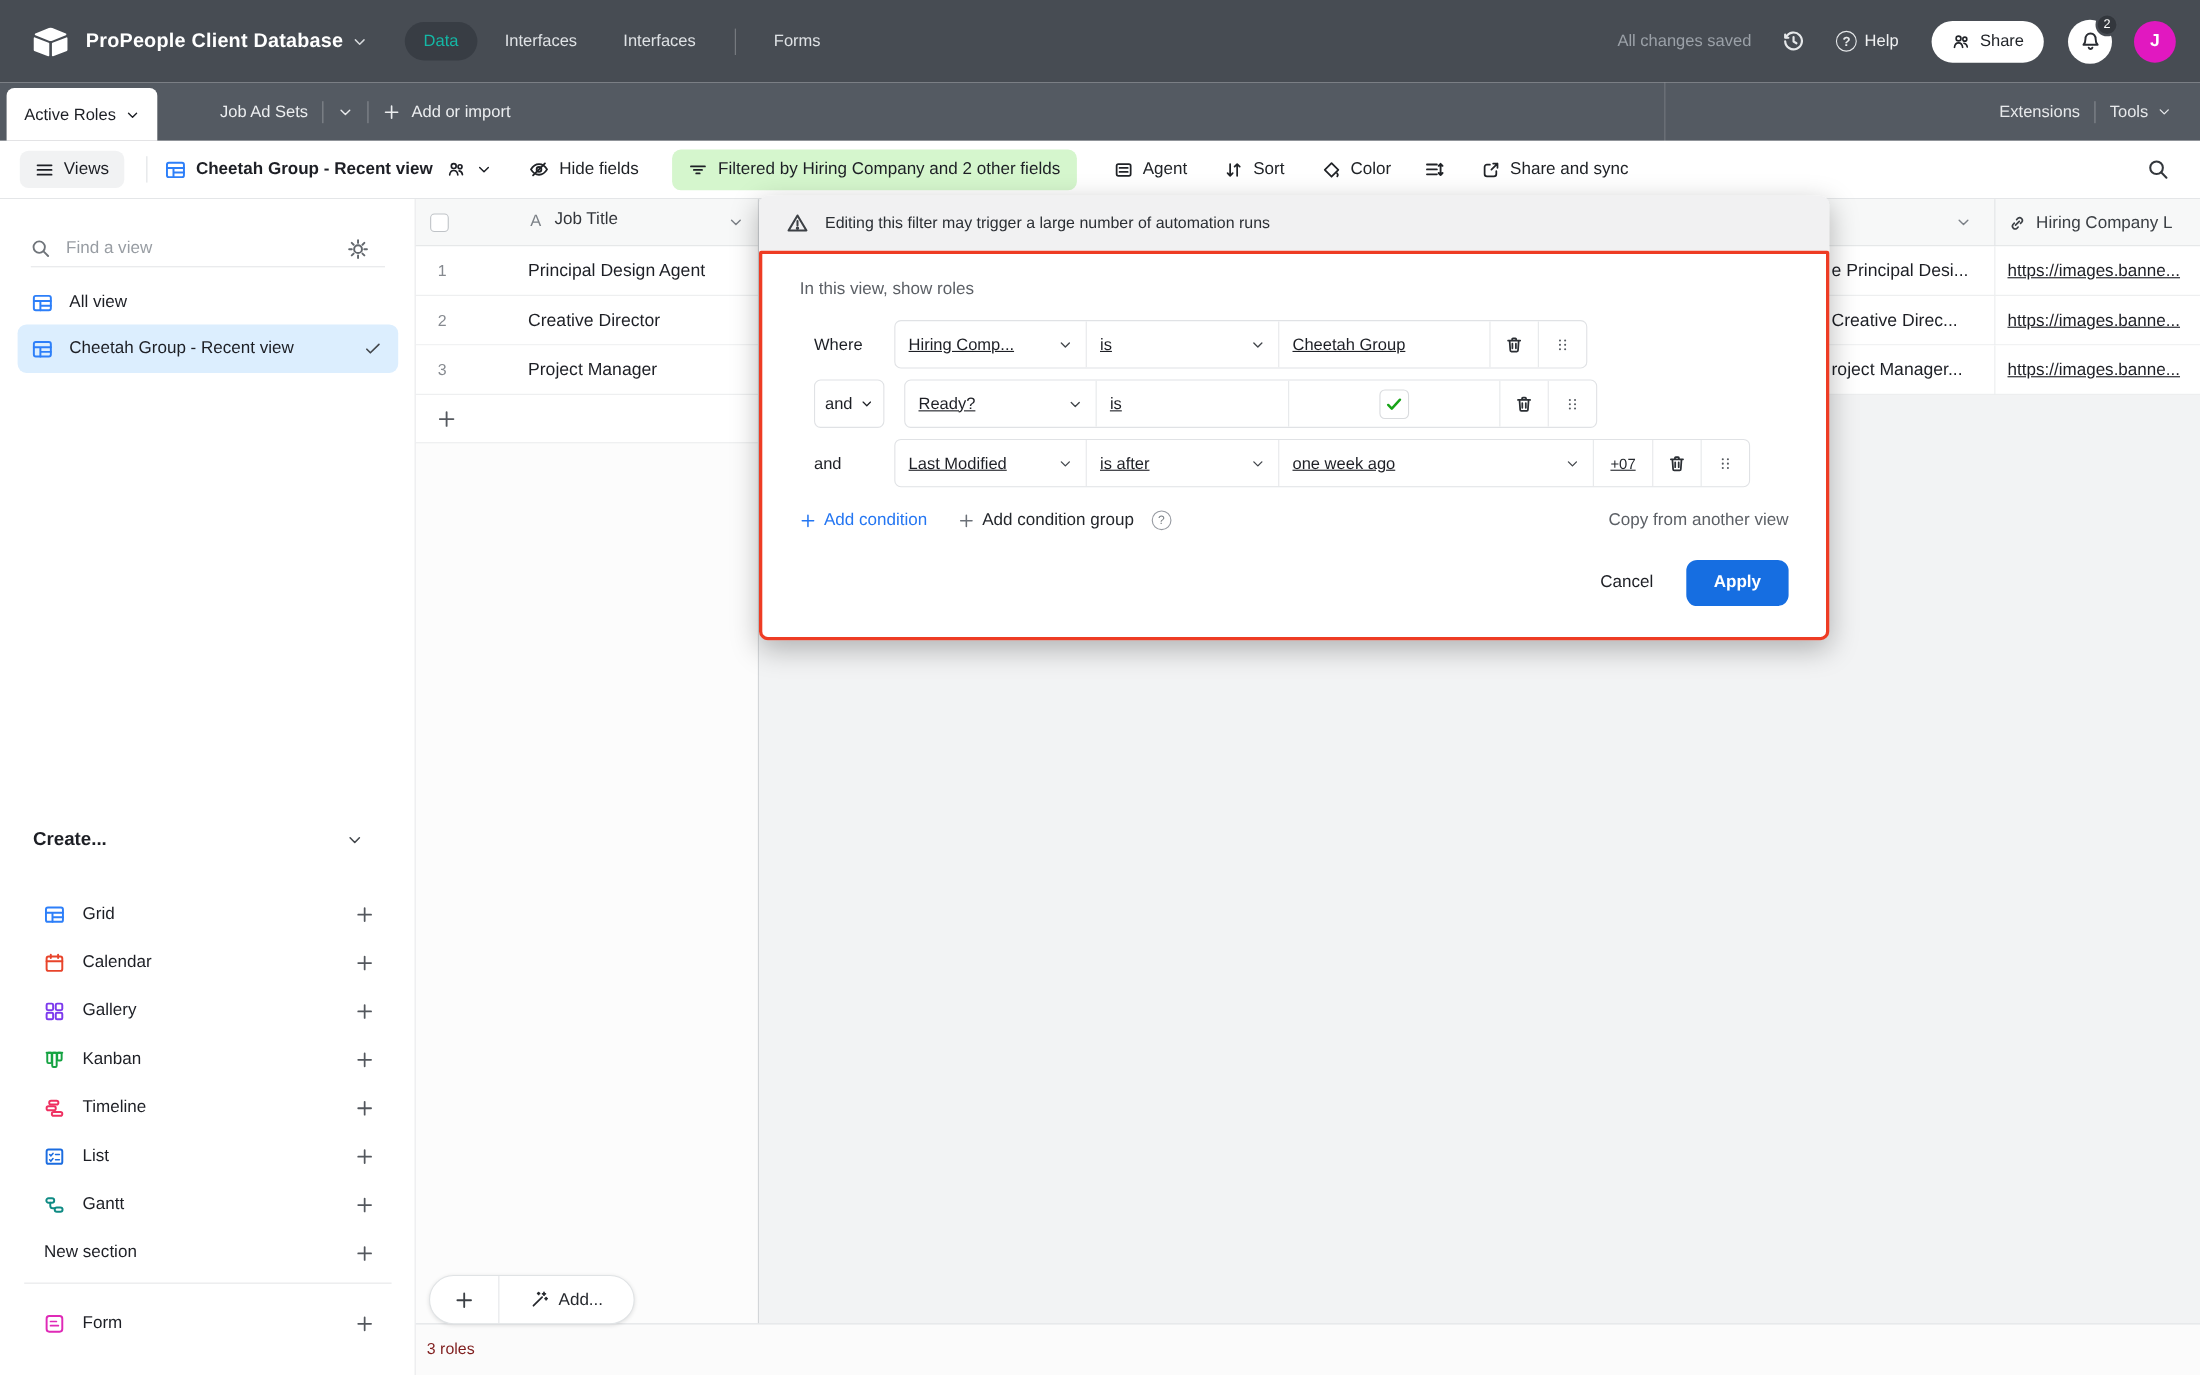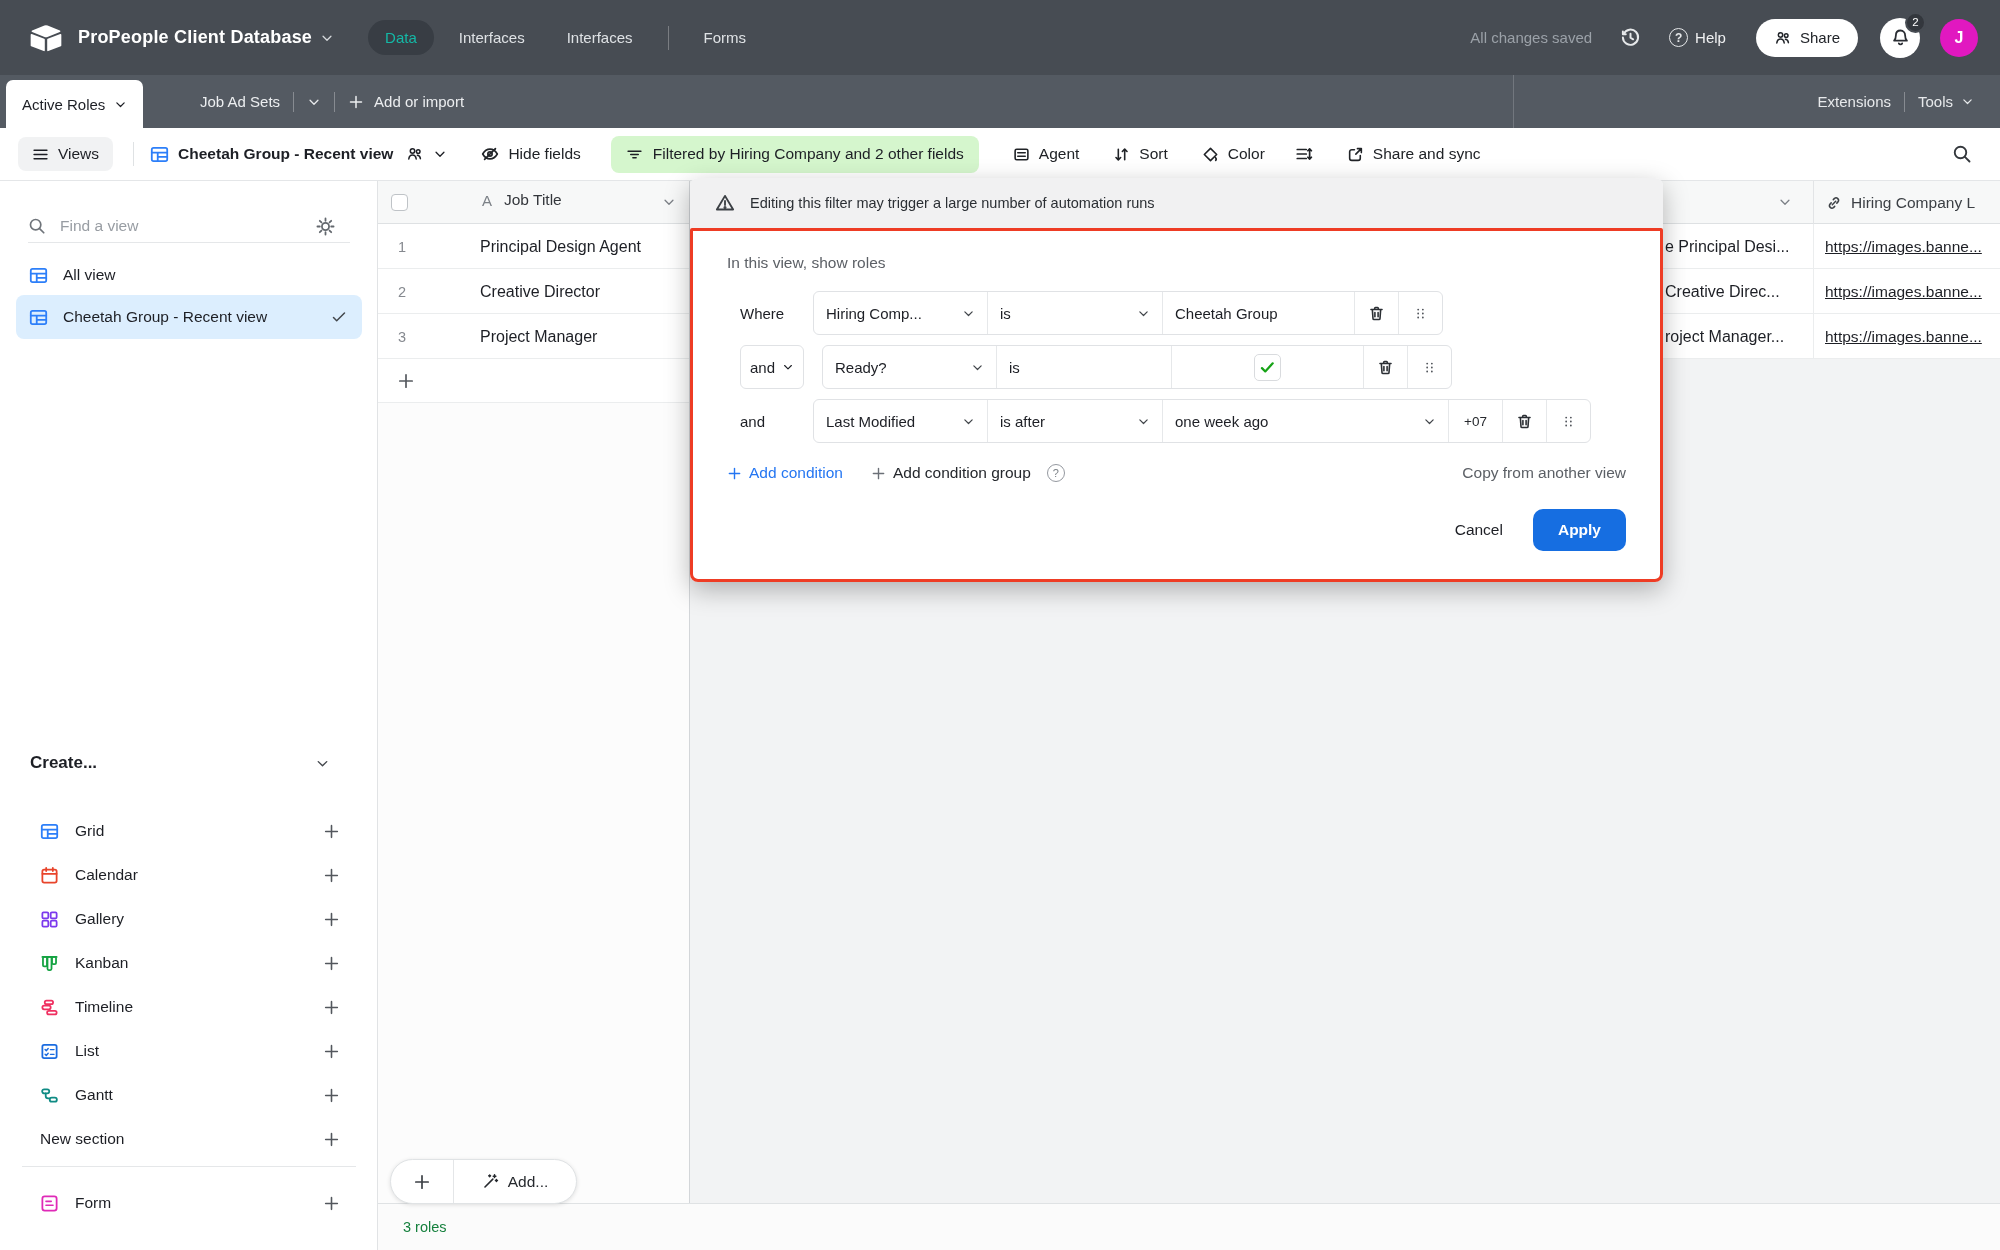--- a/index.html
+++ b/index.html
@@ -117,21 +117,21 @@
     display:flex; align-items:center; padding-left:11px; font-size:15.5px; white-space:nowrap; overflow:hidden; }
   .grow .rurl span { text-decoration:underline; }
   .plusrow { position:absolute; left:0; top:178px; width:311px; height:44px; background:#fff;
     border-bottom:1px solid #ebedee; display:flex; align-items:center; color:#55595f; }
   .plusrow .pr { margin-left:19px; }
   .below-left { position:absolute; left:0; top:222px; width:311px; height:800px; background:#fcfcfc; }
   .below-right { position:absolute; left:311px; top:178px; width:1311px; height:844px; background:#f2f3f4; }
   .frozen-div { position:absolute; left:311px; top:0; width:1px; height:1069px; background:#d3d6d9; }
   .gfooter { position:absolute; left:0; top:1022px; width:1622px; height:47px; background:#fbfbfb;
     border-top:1px solid #dfe2e4; display:flex; align-items:center; }
-  .gfooter .count { margin-left:25px; font-size:14.5px; color:#15803d; }
+  .gfooter .count { margin-left:10px; font-size:14.5px; color:#7f1d1d; }
   .addpill { position:absolute; left:12px; top:978px; width:187px; height:45px; background:#fff;
     border:1px solid #e0e3e5; border-radius:23px; box-shadow:0 1px 4px rgba(0,0,0,.12);
     display:flex; align-items:stretch; z-index:3; }
   .addpill .seg1 { width:62px; display:flex; align-items:center; justify-content:center; color:#3c4045; }
   .addpill .segdiv { width:1px; background:#e4e6e8; }
   .addpill .seg2 { flex:1; display:flex; align-items:center; justify-content:center; gap:9px; font-size:15.5px; color:#26292e; }
 
   
   .fdialog { position:absolute; left:690px; top:178px; width:973px; z-index:10; border-radius:8px;
     box-shadow:0 8px 26px rgba(0,0,0,.28); }
@@ -140,21 +140,21 @@
   .fd-warn .wic { color:#3c4045; }
   .fd-body { background:#fff; border:3px solid #ee3c24; border-radius:2px 2px 8px 8px; padding:23px 34px 28px 34px; }
   .fd-intro { font-size:15.5px; color:#5c6066; }
   .fd-rows { margin-top:19px; }
   .cond-row { display:flex; align-items:center; height:44px; margin-bottom:10px; }
   .cond-join { width:86px; flex:0 0 86px; font-size:15px; color:#1d1f25; padding-left:13px; }
   .join-dd { width:64px; flex:0 0 64px; height:44px; border:1px solid #e0e2e5; border-radius:6px; margin-left:13px;
     margin-right:9px; display:flex; align-items:center; justify-content:center; gap:7px; font-size:15px; }
   .cond-group { display:flex; align-items:stretch; height:44px; border:1px solid #e0e2e5; border-radius:6px;
     overflow:hidden; background:#fff; }
-  .cell { display:flex; align-items:center; font-size:15px; padding:0 12px; border-left:1px solid #e6e8ea; }
+  .cell { display:flex; align-items:center; font-size:15px; padding:0 12px; border-left:1px solid #e6e8ea;text-decoration:underline; }
   .cell:first-child { border-left:none; }
   .cell.dd { justify-content:space-between; }
   .cell .chev { color:#43474c; margin-left:8px; }
   .w-field { width:173px; }
   .w-op { width:175px; }
   .w-val { width:192px; }
   .w-val-wide { width:286px; }
   .w-tz { width:54px; justify-content:center; font-size:13.5px; color:#26292e; padding:0; }
   .w-icon { width:44px; justify-content:center; padding:0; color:#2b2f34; }
   .chkcell { justify-content:center; }

